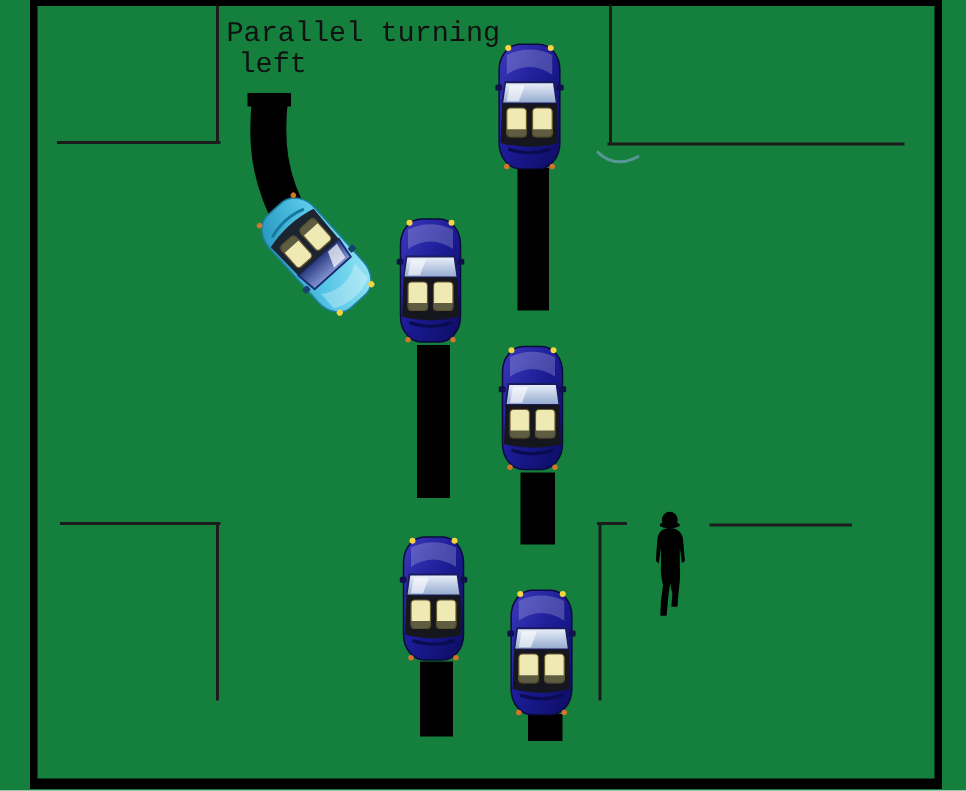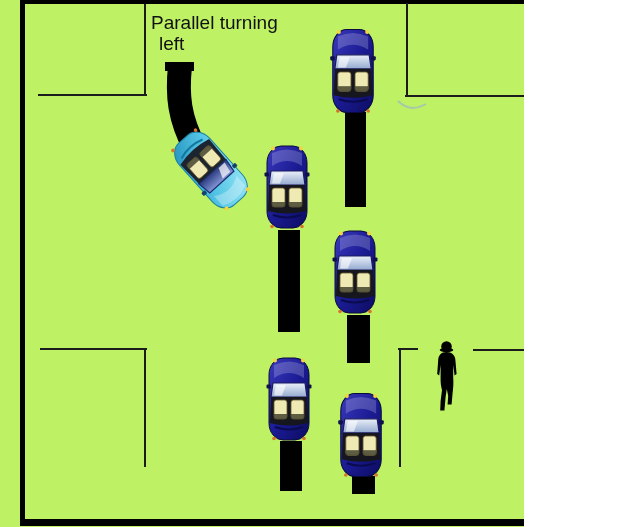--- a/index.html
+++ b/index.html
@@ -1,17 +1,17 @@
 <!DOCTYPE html>
 <html><head>
 <meta charset="utf-8">
 <style>
   html,body{margin:0;padding:0;background:#ffffff;}
-  .stage{position:relative;width:524px;height:527px;background:#bef264;overflow:hidden;
-         font-family:Liberation Sans, sans-serif;}
+  .stage{position:relative;width:644px;height:527px;background:#15803d;overflow:hidden;
+         font-family:Liberation Mono, monospace;}
   .frame{position:absolute;left:20px;top:0;width:608px;height:526px;
          border:solid #000;border-width:4px 5px 7px 5px;box-sizing:border-box;}
   #scene{position:absolute;left:0;top:0;}
   .turn-label{position:absolute;left:151px;top:12px;font-size:19px;line-height:21px;
               color:#111;white-space:nowrap;}
   .turn-label .l2{padding-left:8px;display:inline-block;}
   .caption{position:absolute;left:40px;top:491px;width:604px;text-align:center;
            font-size:28px;color:#111;letter-spacing:-0.3px;white-space:nowrap;}
 </style>
 </head>

